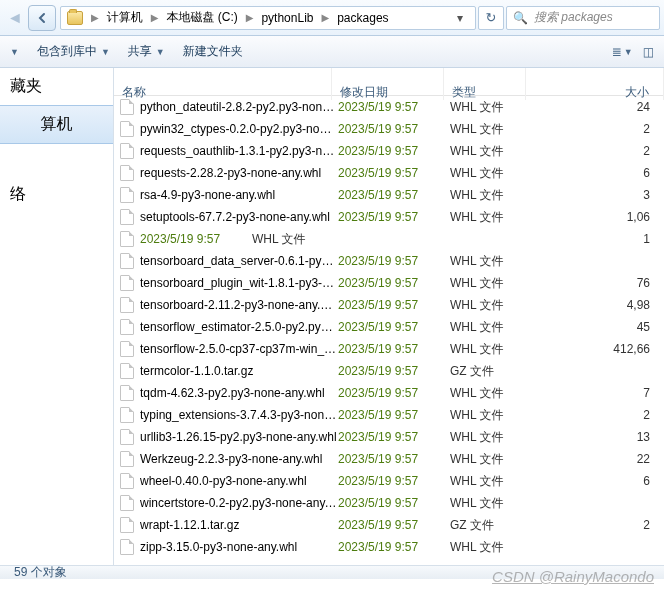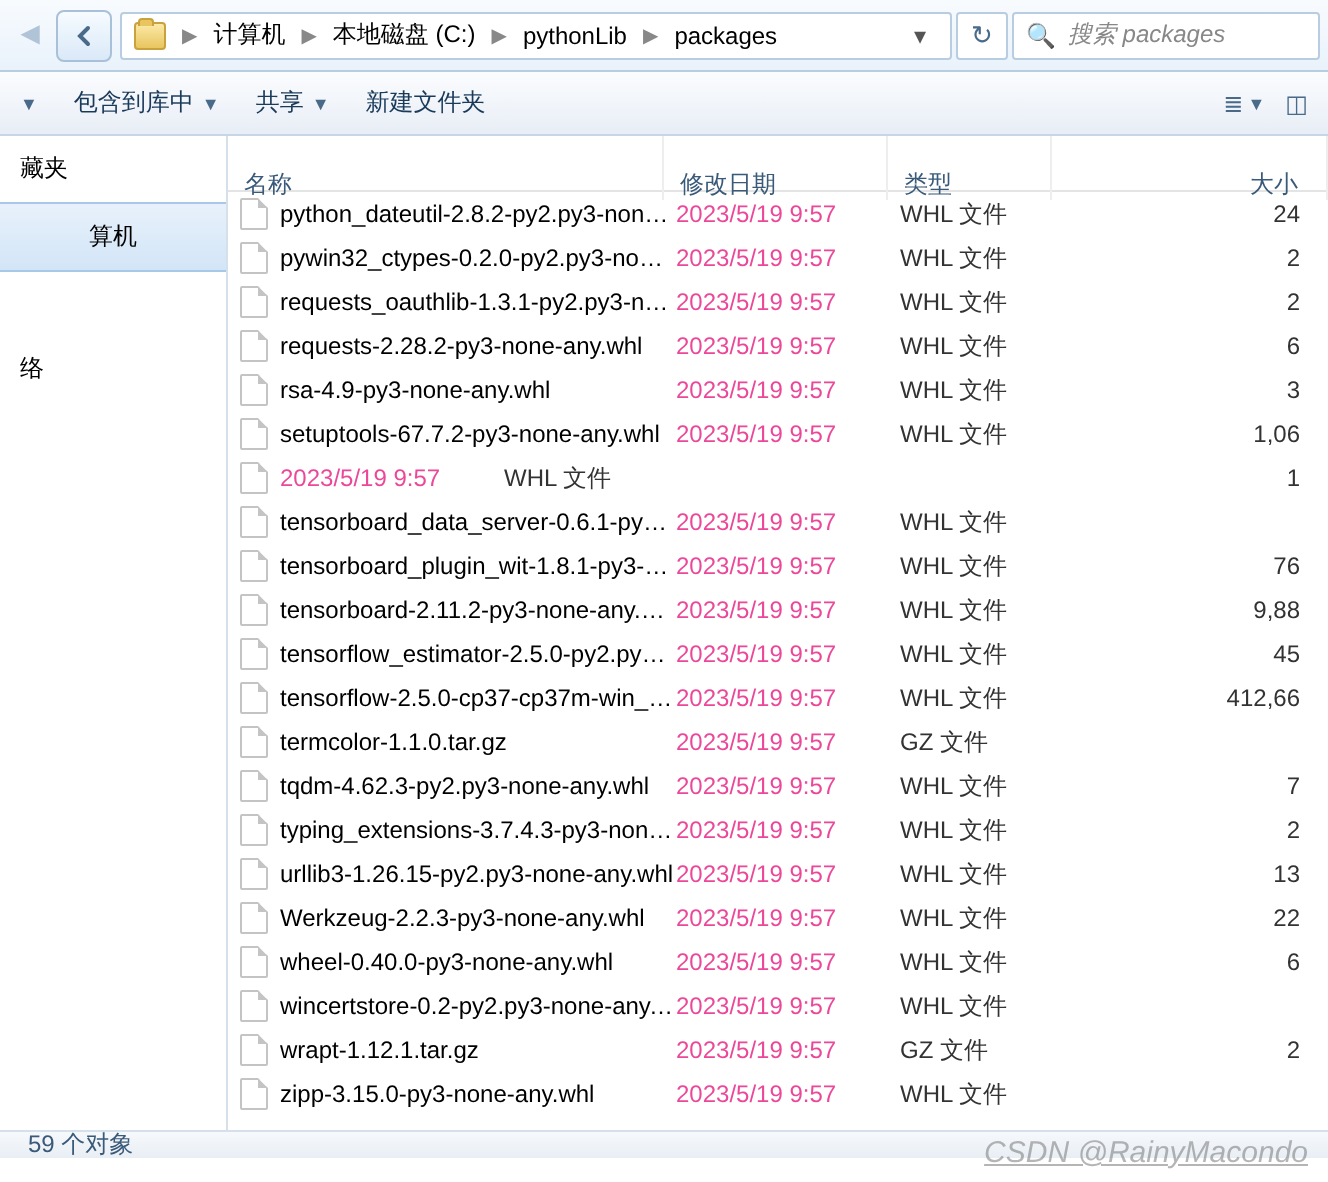--- a/index.html
+++ b/index.html
@@ -24,39 +24,39 @@
     .toolbar { height: 32px; background: linear-gradient(#fbfcfe, #e8eef6); border-bottom: 1px solid #c7d6e6; display: flex; align-items: center; gap: 18px; padding: 0 10px; color: #1a3a5a; }
     .tb-item { display: flex; align-items: center; gap: 4px; cursor: pointer; }
     .tb-sep-arrow { color: #4a6a8a; font-size: 9px; }
     .tb-spacer { flex: 1; }
     .tb-right { display: flex; align-items: center; gap: 10px; }
     .tb-view { display: flex; align-items: center; gap: 3px; }
 
     
     .main { display: flex; height: calc(100% - 36px - 32px - 26px); }
     .sidebar { width: 114px; background: #fff; border-right: 1px solid #d6e0ea; }
-    .side-item { padding: 8px 10px; font-size: 12px; cursor: pointer; }
+    .side-item { padding: 8px 10px; font-size: 16px; cursor: pointer; }
     .side-item.selected { background: linear-gradient(#e8f1fb, #d2e5f7); border: 1px solid #a8c8e8; border-left: none; border-right: none; }
 
     
     .file-area { flex: 1; overflow: hidden; }
     .columns { display: flex; height: 28px; border-bottom: 1px solid #e4e4e4; background: #fff; color: #3a5a7a; }
     .col { padding: 16px 8px; border-right: 1px solid #eee; }
     .col-name { flex: 0 0 218px; }
     .col-date { flex: 0 0 112px; }
     .col-type { flex: 0 0 82px; }
     .col-size { flex: 1; text-align: right; padding-right: 14px; }
 
     .rows { height: calc(100% - 28px); overflow-y: auto; }
     .row { display: flex; align-items: center; height: 22px; padding-left: 6px; }
     .file-icon { width: 14px; height: 16px; background: #fff; border: 1px solid #c4c4c4; border-radius: 1px; margin-right: 6px; position: relative; flex: 0 0 auto; }
     .file-icon::after { content: ""; position: absolute; top: -1px; right: -1px; width: 0; height: 0; border-left: 5px solid transparent; border-top: 5px solid #fff; }
     .file-icon::before { content: ""; position: absolute; top: -1px; right: -1px; width: 0; height: 0; border-left: 5px solid #c4c4c4; border-top: 5px solid transparent; }
     .cell-name { flex: 0 0 198px; white-space: nowrap; overflow: hidden; text-overflow: ellipsis; }
-    .cell-date { flex: 0 0 112px; color: #ec4899; }
+    .cell-date { flex: 0 0 112px; color: #4d7c0f; }
     .cell-type { flex: 0 0 82px; color: #333; }
     .cell-size { flex: 1; text-align: right; padding-right: 14px; color: #333; }
 
     
     .status-bar { height: 14px; background: linear-gradient(#f6f9fc, #e8eef4); border-top: 1px solid #d6e0ea; display: flex; align-items: center; padding: 0 14px; color: #3a5a7a; }
 
     
     .watermark { position: absolute; bottom: 6px; right: 10px; color: rgba(120,120,120,0.55); font-size: 15px; pointer-events: none; font-style: italic; text-decoration: underline; }
   </style>
 </head>
@@ -193,21 +193,21 @@
           <span class="cell-name">tensorboard_plugin_wit-1.8.1-py3-no...</span>
           <span class="cell-date">2023/5/19 9:57</span>
           <span class="cell-type">WHL 文件</span>
           <span class="cell-size">76</span>
         </div>
         <div class="row">
           <span class="file-icon"></span>
           <span class="cell-name">tensorboard-2.11.2-py3-none-any.whl</span>
           <span class="cell-date">2023/5/19 9:57</span>
           <span class="cell-type">WHL 文件</span>
-          <span class="cell-size">9,88</span>
+          <span class="cell-size">4,98</span>
         </div>
         <div class="row">
           <span class="file-icon"></span>
           <span class="cell-name">tensorflow_estimator-2.5.0-py2.py3-n...</span>
           <span class="cell-date">2023/5/19 9:57</span>
           <span class="cell-type">WHL 文件</span>
           <span class="cell-size">45</span>
         </div>
         <div class="row">
           <span class="file-icon"></span>

